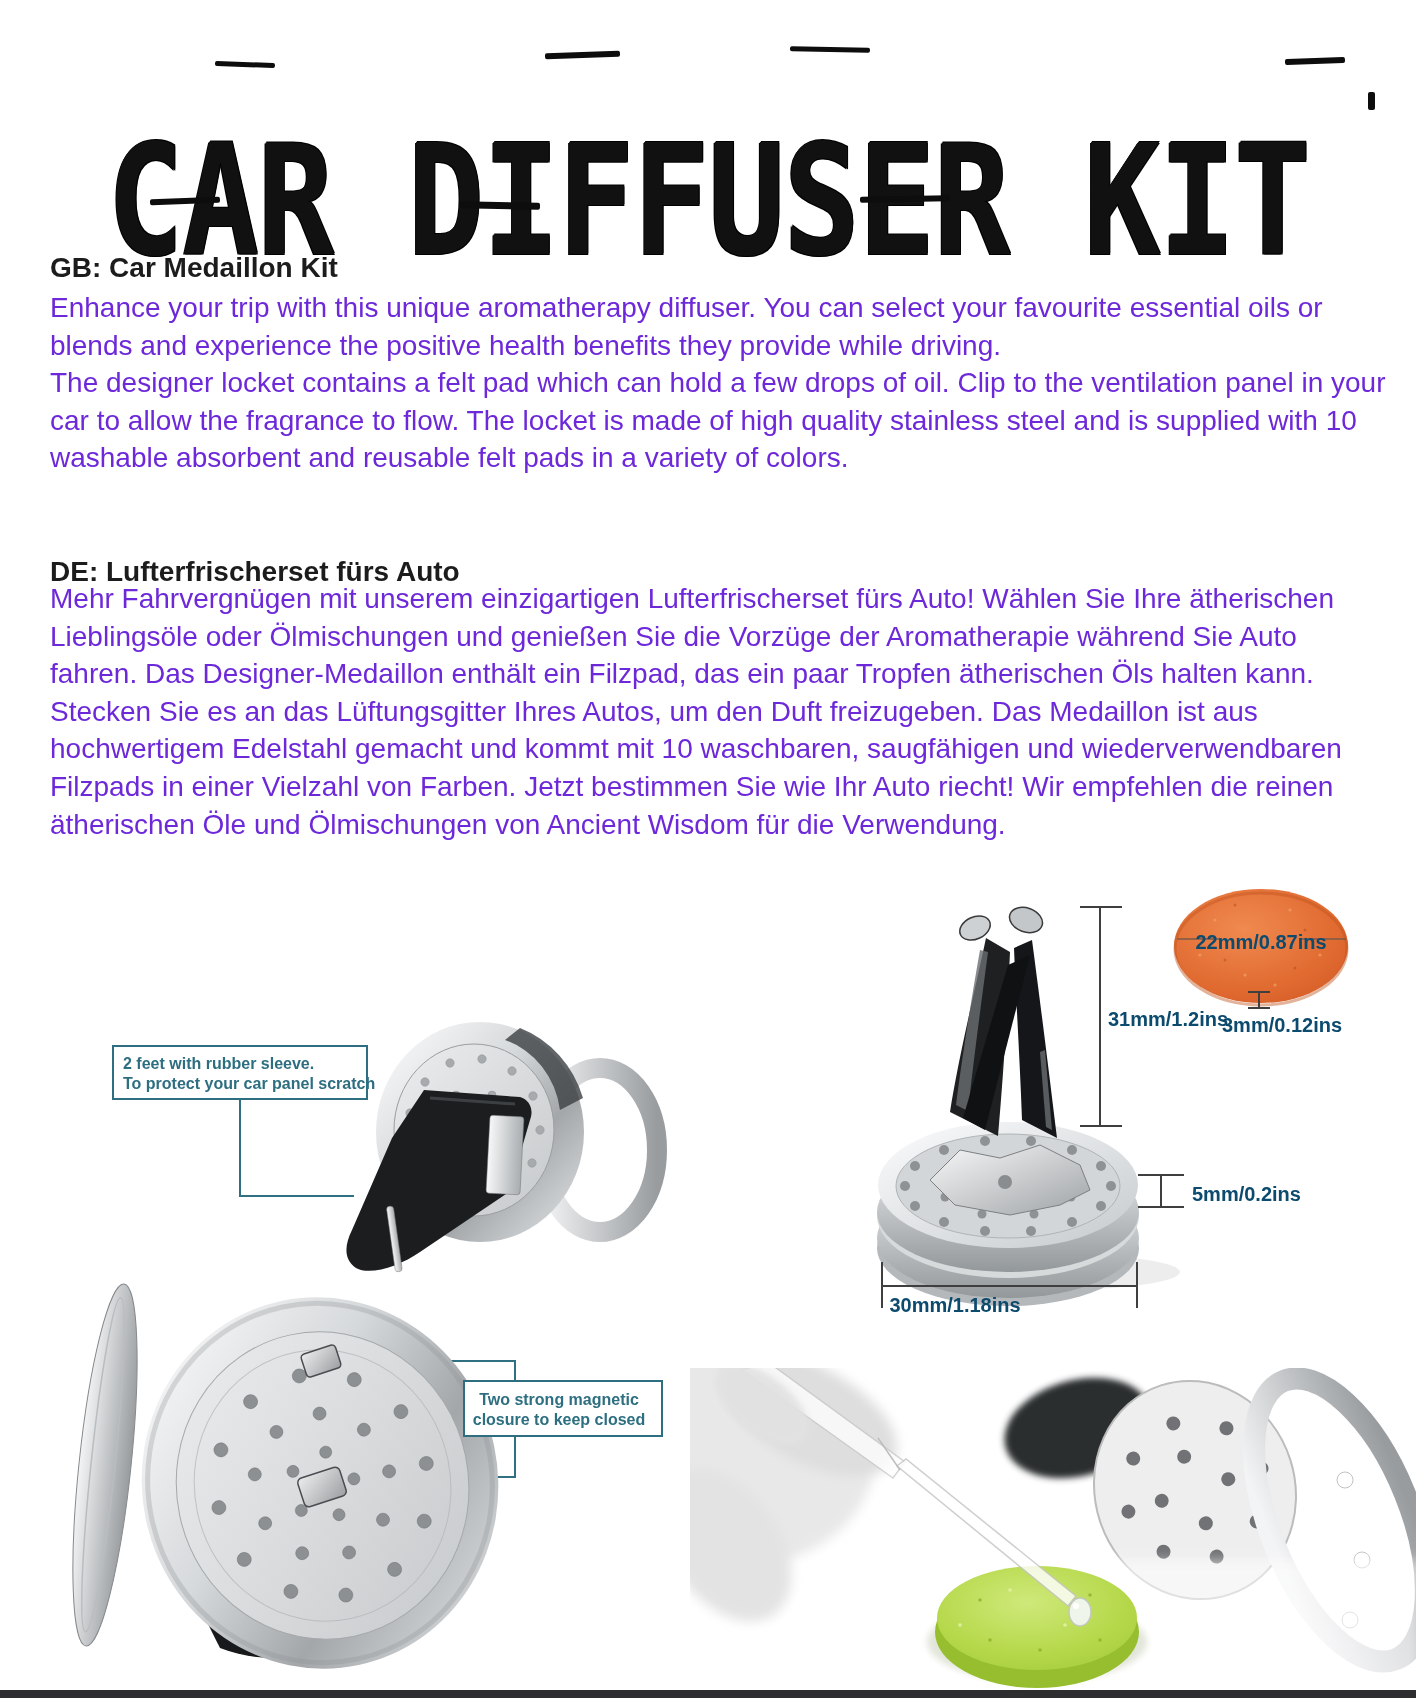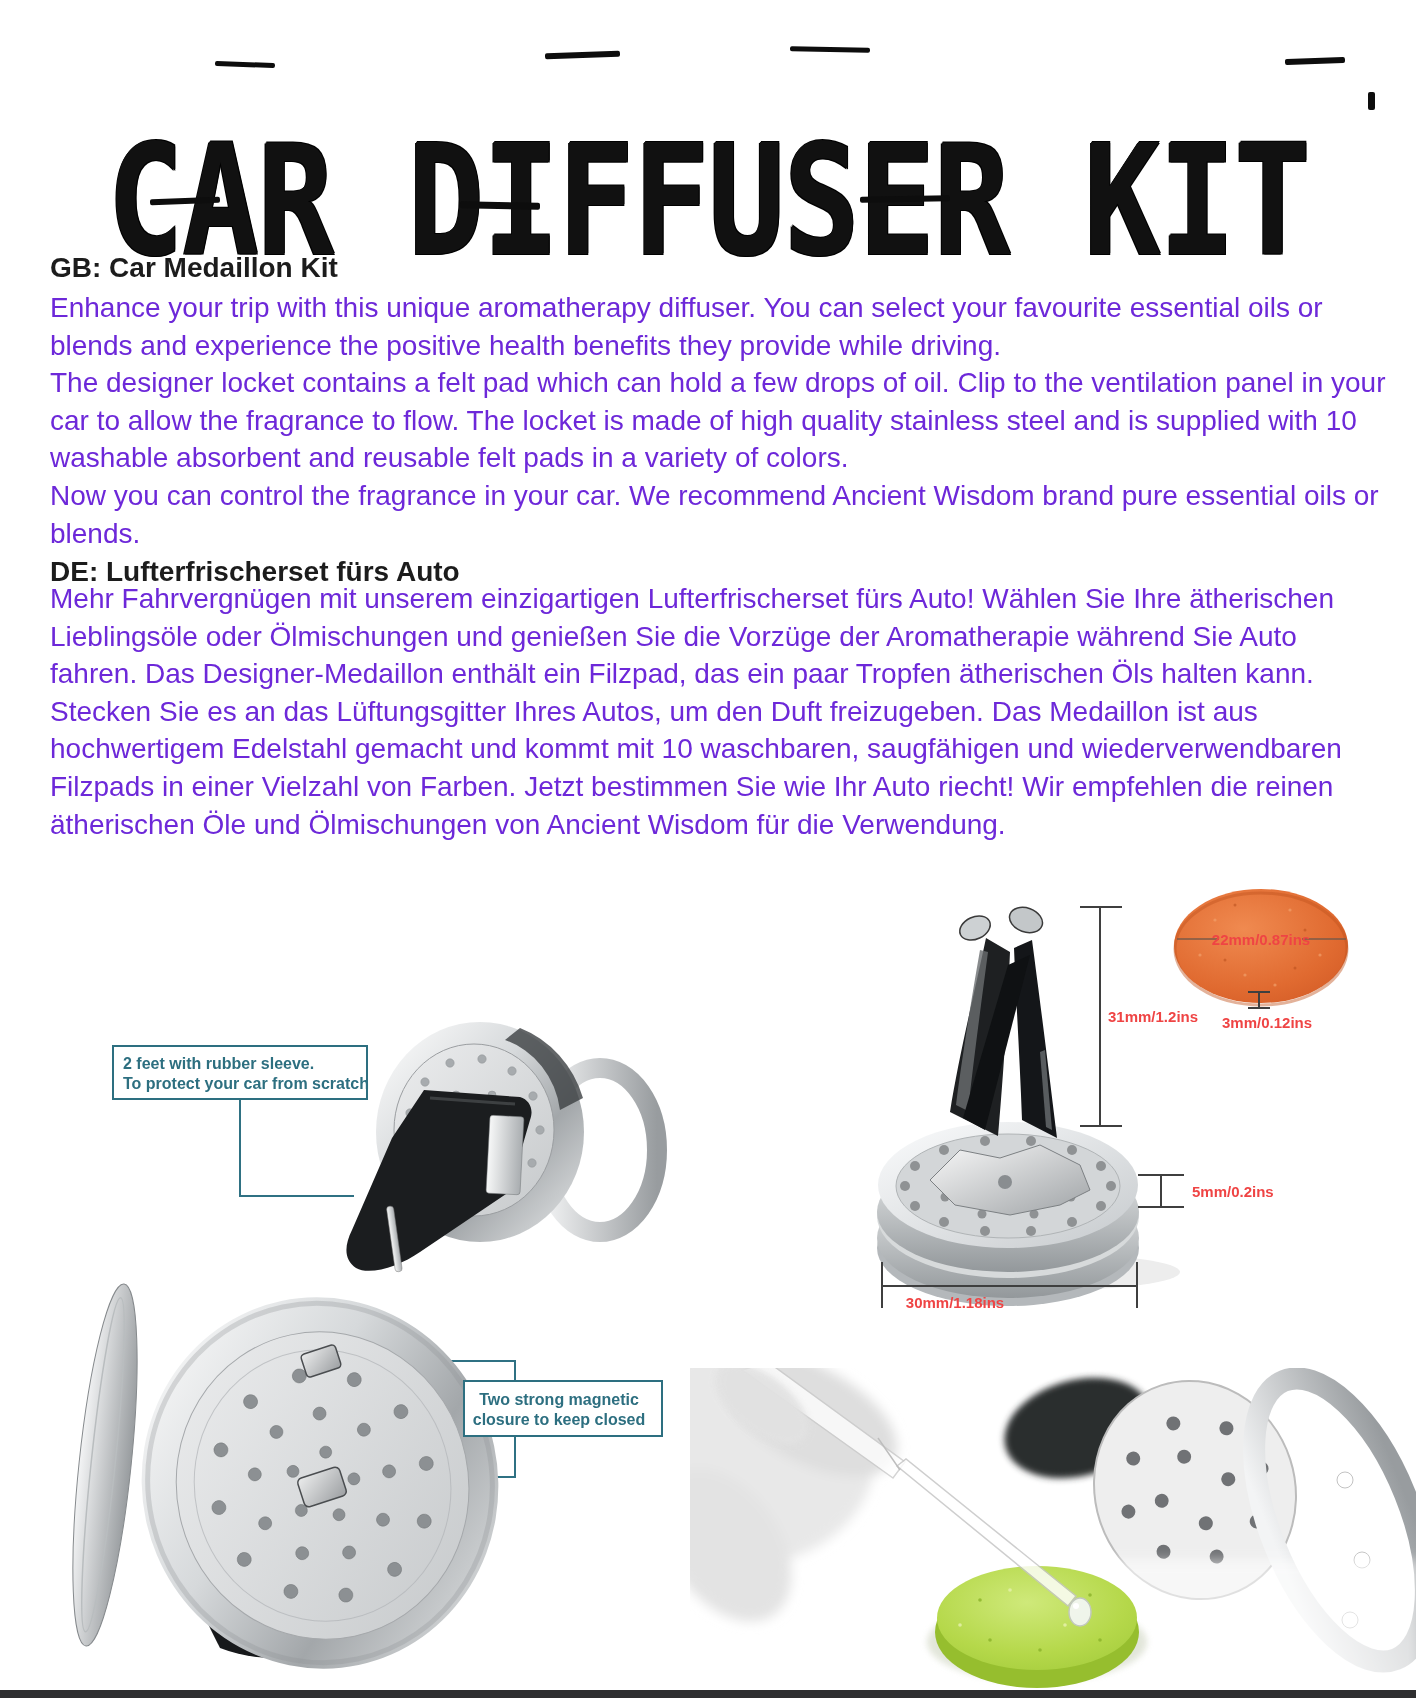--- a/index.html
+++ b/index.html
@@ -15,21 +15,21 @@
     font-weight:700;font-size:142px;line-height:1.1;color:#111;
     transform:scaleX(.9) scaleY(1.08);transform-origin:50% 50%;
     letter-spacing:-2px;white-space:nowrap;
     text-shadow:1px 1px 0 #000,-1px 1px 0 #000,1px -1px 0 #000;
   }
   .grunge{position:absolute;background:#0d0d0d;border-radius:2px;}
   .h{position:absolute;left:50px;font-size:28px;font-weight:700;color:#1c1c1c;white-space:nowrap;}
   .body-text{position:absolute;left:50px;width:1336px;font-size:28px;line-height:37.6px;color:#6d28d9;}
   .body-text p{margin:0;}
   .dim{
-    position:absolute;font-size:15px;font-weight:700;color:#ef4444;white-space:nowrap;
+    position:absolute;font-size:20px;font-weight:700;color:#0c4a6e;white-space:nowrap;
   }
   .dim.center{text-align:center;}
   .callout{
     position:absolute;background:#ffffff;border:2px solid #2d6f80;
     color:#2d6f80;font-weight:700;font-size:16px;line-height:20px;
     box-sizing:border-box;
   }
   .callout .cl{white-space:nowrap;}
   #callout-feet{left:112px;top:1045px;width:256px;height:55px;padding:7px 17px 0 9px;}
   #callout-magnet{left:463px;top:1380px;width:200px;height:57px;padding:8px 8px 0 0;text-align:center;}
@@ -332,36 +332,35 @@
   <div class="grunge" style="left:215px;top:62px;width:60px;height:5px;transform:rotate(2deg)"></div>
   <div class="grunge" style="left:545px;top:52px;width:75px;height:6px;transform:rotate(-2deg)"></div>
   <div class="grunge" style="left:790px;top:47px;width:80px;height:5px;transform:rotate(1deg)"></div>
   <div class="grunge" style="left:1285px;top:58px;width:60px;height:6px;transform:rotate(-2deg)"></div>
   <div class="grunge" style="left:1368px;top:92px;width:7px;height:18px"></div>
 
   <div class="h" style="top:252px">GB: Car Medaillon Kit</div>
   <div class="body-text" style="top:289px">
     <p>Enhance your trip with this unique aromatherapy diffuser. You can select your favourite essential oils or blends and experience the positive health benefits they provide while driving.</p>
     <p>The designer locket contains a felt pad which can hold a few drops of oil. Clip to the ventilation panel in your car to allow the fragrance to flow. The locket is made of high quality stainless steel and is supplied with 10 washable absorbent and reusable felt pads in a variety of colors.</p>
-    <p>Now you can control the fragrance in your car. We recommend Ancient Wisdom brand pure essential oils or blends.</p>
   </div>
 
   <div class="h" style="top:556px">DE: Lufterfrischerset fürs Auto</div>
   <div class="body-text" style="top:580px">
     <p>Mehr Fahrvergnügen mit unserem einzigartigen Lufterfrischerset fürs Auto! Wählen Sie Ihre ätherischen Lieblingsöle oder Ölmischungen und genießen Sie die Vorzüge der Aromatherapie während Sie Auto fahren. Das Designer-Medaillon enthält ein Filzpad, das ein paar Tropfen ätherischen Öls halten kann. Stecken Sie es an das Lüftungsgitter Ihres Autos, um den Duft freizugeben. Das Medaillon ist aus hochwertigem Edelstahl gemacht und kommt mit 10 waschbaren, saugfähigen und wiederverwendbaren Filzpads in einer Vielzahl von Farben. Jetzt bestimmen Sie wie Ihr Auto riecht! Wir empfehlen die reinen ätherischen Öle und Ölmischungen von Ancient Wisdom für die Verwendung.</p>
   </div>
 
   <div class="dim center" style="left:1190px;top:931px;width:142px">22mm/0.87ins</div>
   <div class="dim" style="left:1222px;top:1014px">3mm/0.12ins</div>
   <div class="dim" style="left:1108px;top:1008px">31mm/1.2ins</div>
   <div class="dim" style="left:1192px;top:1183px">5mm/0.2ins</div>
   <div class="dim center" style="left:875px;top:1294px;width:160px">30mm/1.18ins</div>
 
   <div class="callout" id="callout-feet">
     <div class="cl">2 feet with rubber sleeve.</div>
-    <div class="cl">To protect your car from scratch</div>
+    <div class="cl">To protect your car panel scratch</div>
   </div>
   <div class="callout" id="callout-magnet">
     <div class="cl">Two strong magnetic</div>
     <div class="cl">closure to keep closed</div>
   </div>
 
 </div>
 
 </body></html>

